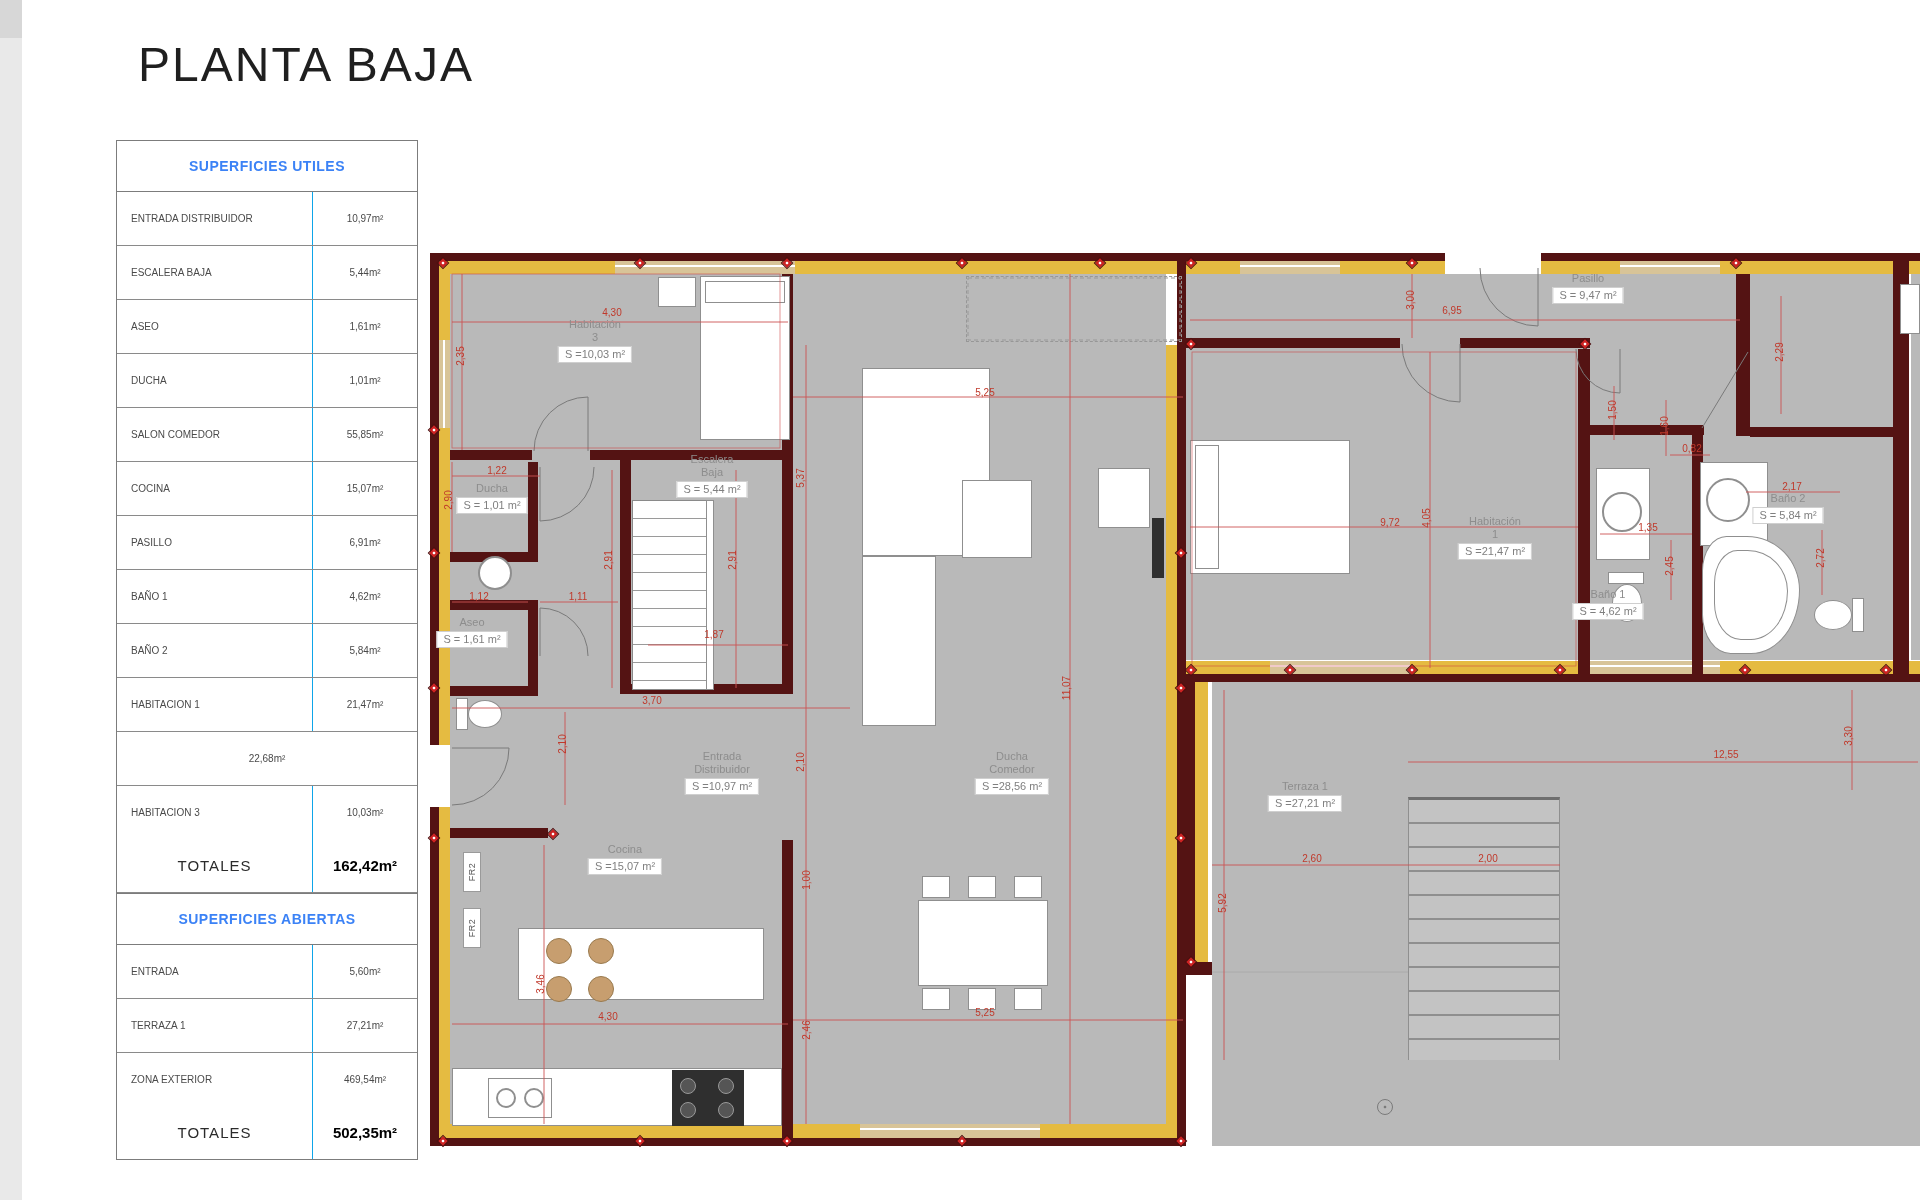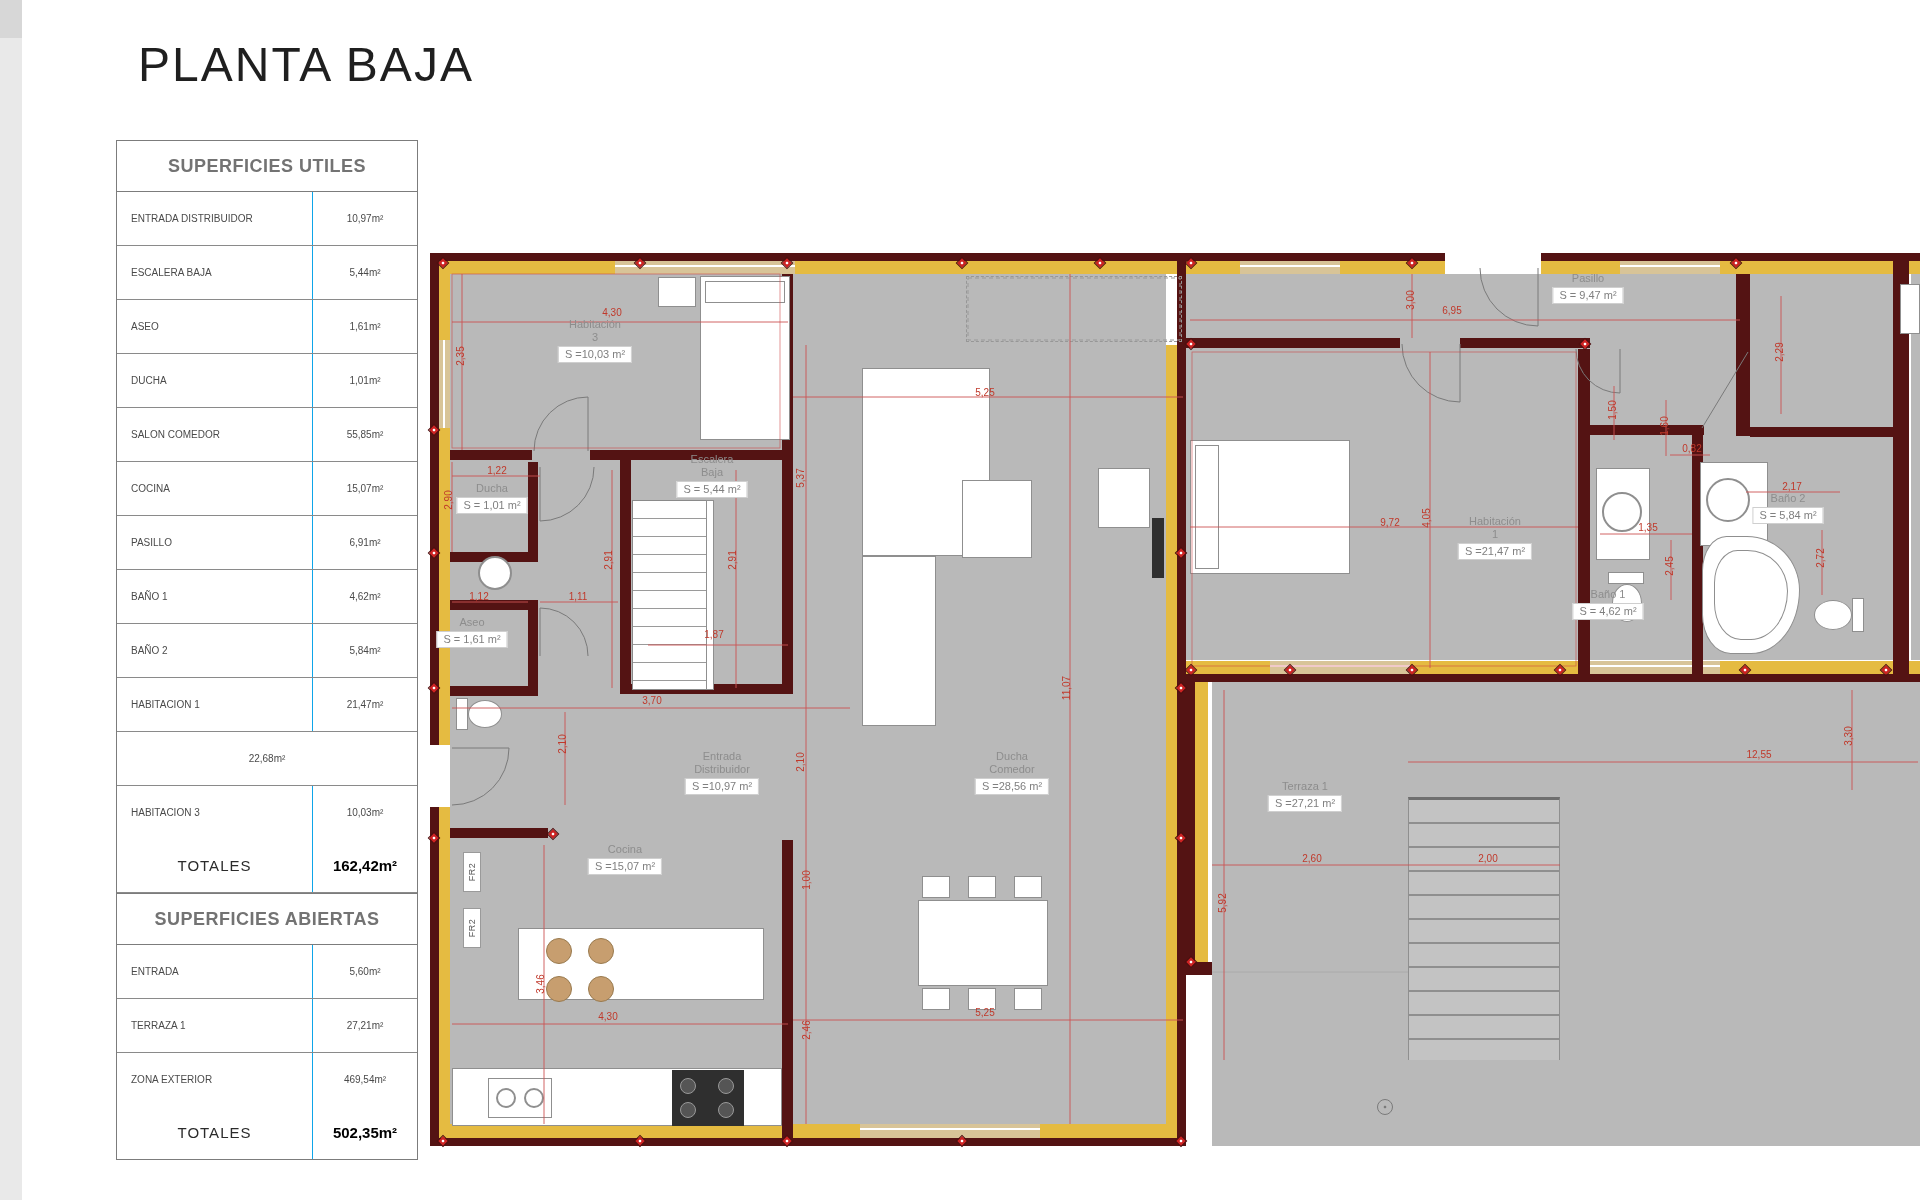--- a/index.html
+++ b/index.html
@@ -4,22 +4,22 @@
 <style>
   html,body{margin:0;padding:0;background:#fff;}
   .page{position:relative;width:1920px;height:1200px;overflow:hidden;background:#fff;
         font-family:"Liberation Sans",sans-serif;}
   .left-strip{position:absolute;left:0;top:0;width:22px;height:1200px;background:#e9e9e9;}
   .left-strip-tab{position:absolute;left:0;top:0;width:22px;height:38px;background:#d7d7d7;}
   .title{position:absolute;left:138px;top:37px;font-size:48px;letter-spacing:2px;color:#1f1f1f;
          font-weight:400;margin:0;}
   
   .areas-table{position:absolute;left:116px;top:140px;width:300px;border:1px solid #7c7c7c;background:#fff;}
-  .t-header{height:50px;display:flex;align-items:center;justify-content:center;font-size:18px;
-            letter-spacing:.5px;color:#737373;font-weight:700;border-bottom:1px solid #7c7c7c;}
+  .t-header{height:50px;display:flex;align-items:center;justify-content:center;font-size:14px;
+            letter-spacing:.5px;color:#3b82f6;font-weight:700;border-bottom:1px solid #7c7c7c;}
   .t-row{height:53px;display:flex;border-bottom:1px solid #8a8a8a;}
   .t-row:last-child{border-bottom:none;}
   .t-label{width:196px;border-right:1px solid #0ea5e9;display:flex;align-items:center;
            padding-left:14px;font-size:10px;color:#4a4a4a;box-sizing:border-box;}
   .t-val{flex:1;display:flex;align-items:center;justify-content:center;font-size:10px;color:#4a4a4a;}
   .t-total .t-label{font-size:15px;color:#2b2b2b;justify-content:center;padding-left:0;letter-spacing:1px;}
   .t-total .t-val{font-size:15px;font-weight:700;color:#000000;}
   
   .plan{position:absolute;left:0;top:0;width:1920px;height:1200px;}
   .fl{position:absolute;background:#b9b9b9;}
@@ -358,21 +358,21 @@
         <span class="dim dimv" style="left: 1779px; top: 352px;">2,29</span>
         <span class="dim dimv" style="left: 1612px; top: 410px;">1,50</span>
         <span class="dim dimv" style="left: 1664px; top: 426px;">1,60</span>
         <span class="dim" style="left: 1692px; top: 448px;">0,82</span>
         <span class="dim" style="left: 1792px; top: 486px;">2,17</span>
         <span class="dim" style="left: 1648px; top: 527px;">1,35</span>
         <span class="dim dimv" style="left: 1669px; top: 566px;">2,45</span>
         <span class="dim dimv" style="left: 1820px; top: 558px;">2,72</span>
         <span class="dim" style="left: 1390px; top: 522px;">9,72</span>
         <span class="dim dimv" style="left: 1426px; top: 518px;">4,05</span>
-        <span class="dim" style="left: 1726px; top: 754px; margin-left: 33px;">12,55</span>
+        <span class="dim" style="left: 1726px; top: 754px;">12,55</span>
         <span class="dim dimv" style="left: 1848px; top: 736px;">3,30</span>
         <span class="dim" style="left: 1312px; top: 858px;">2,60</span>
         <span class="dim" style="left: 1488px; top: 858px;">2,00</span>
         <span class="dim dimv" style="left: 1222px; top: 903px;">5,92</span>
         <div class="fr2" style="left: 463px; top: 852px;">
           <span>FR2</span>
         </div>
         <div class="fr2" style="left: 463px; top: 908px;">
           <span>FR2</span>
         </div>

